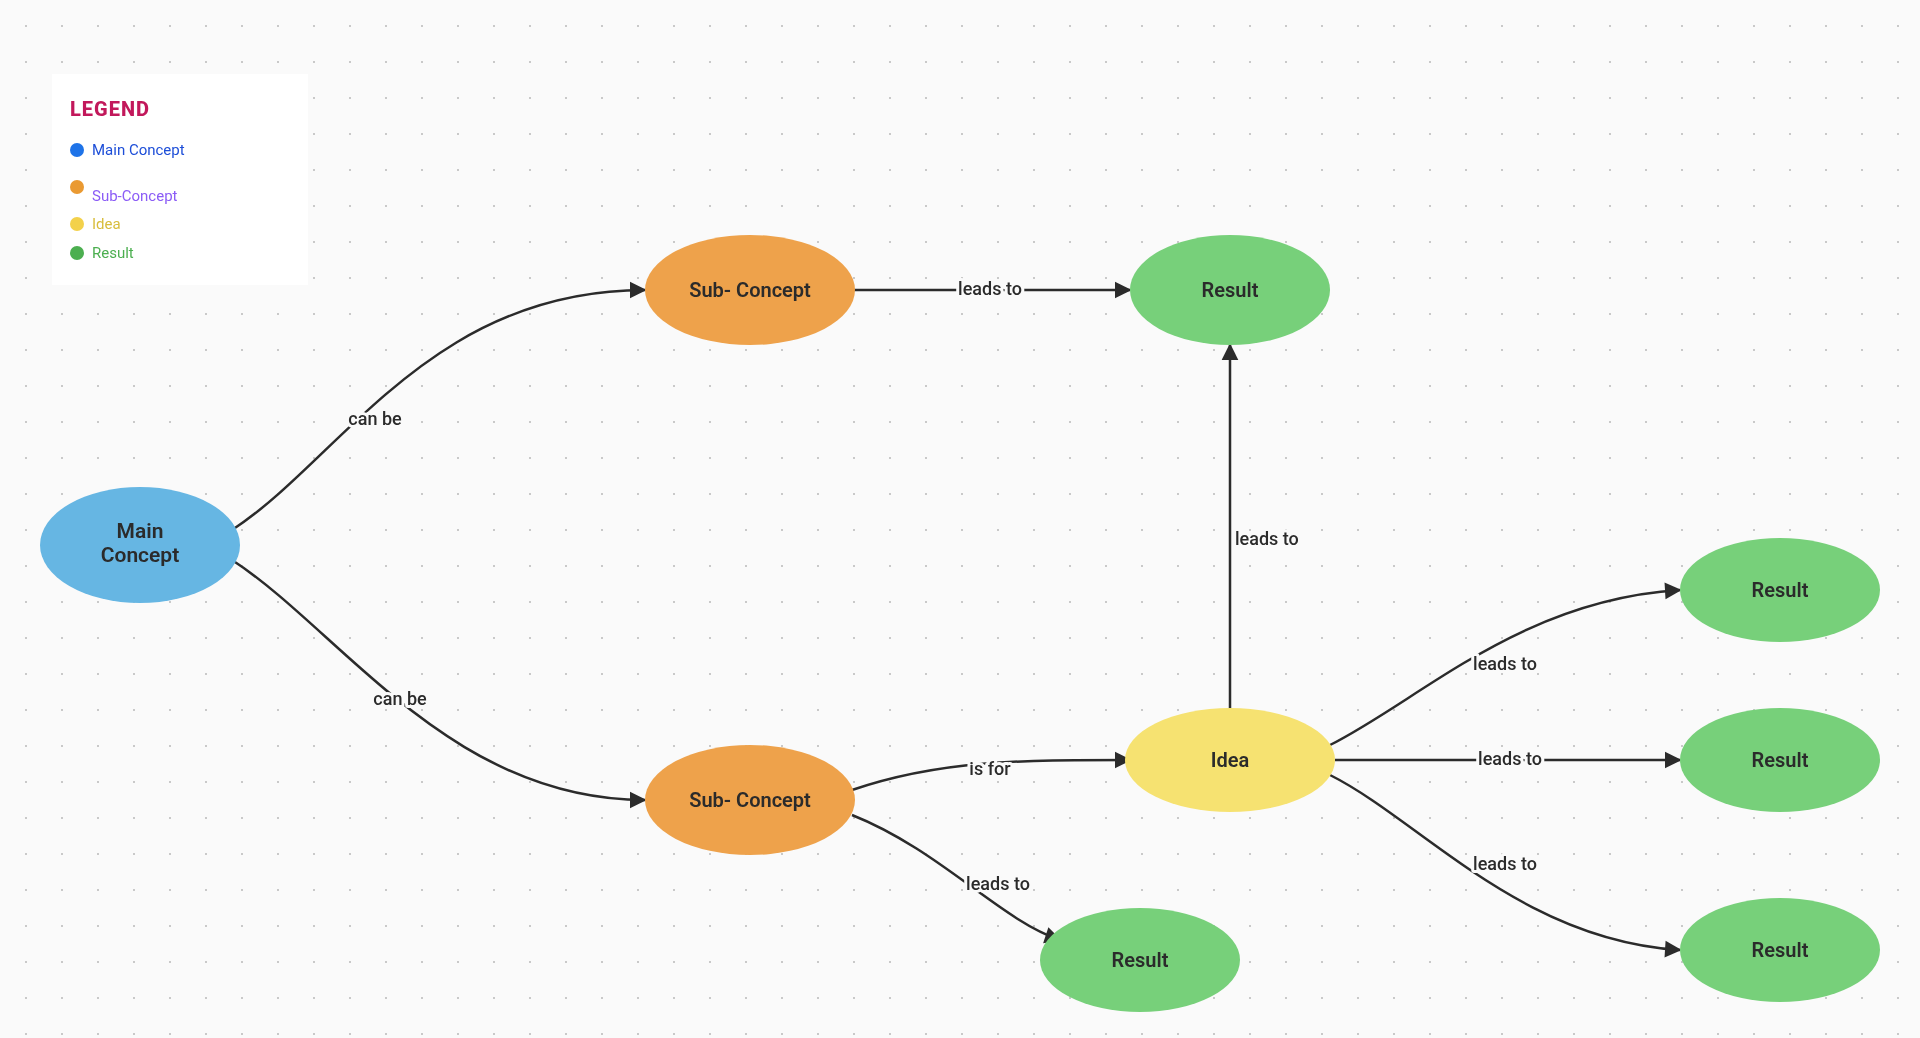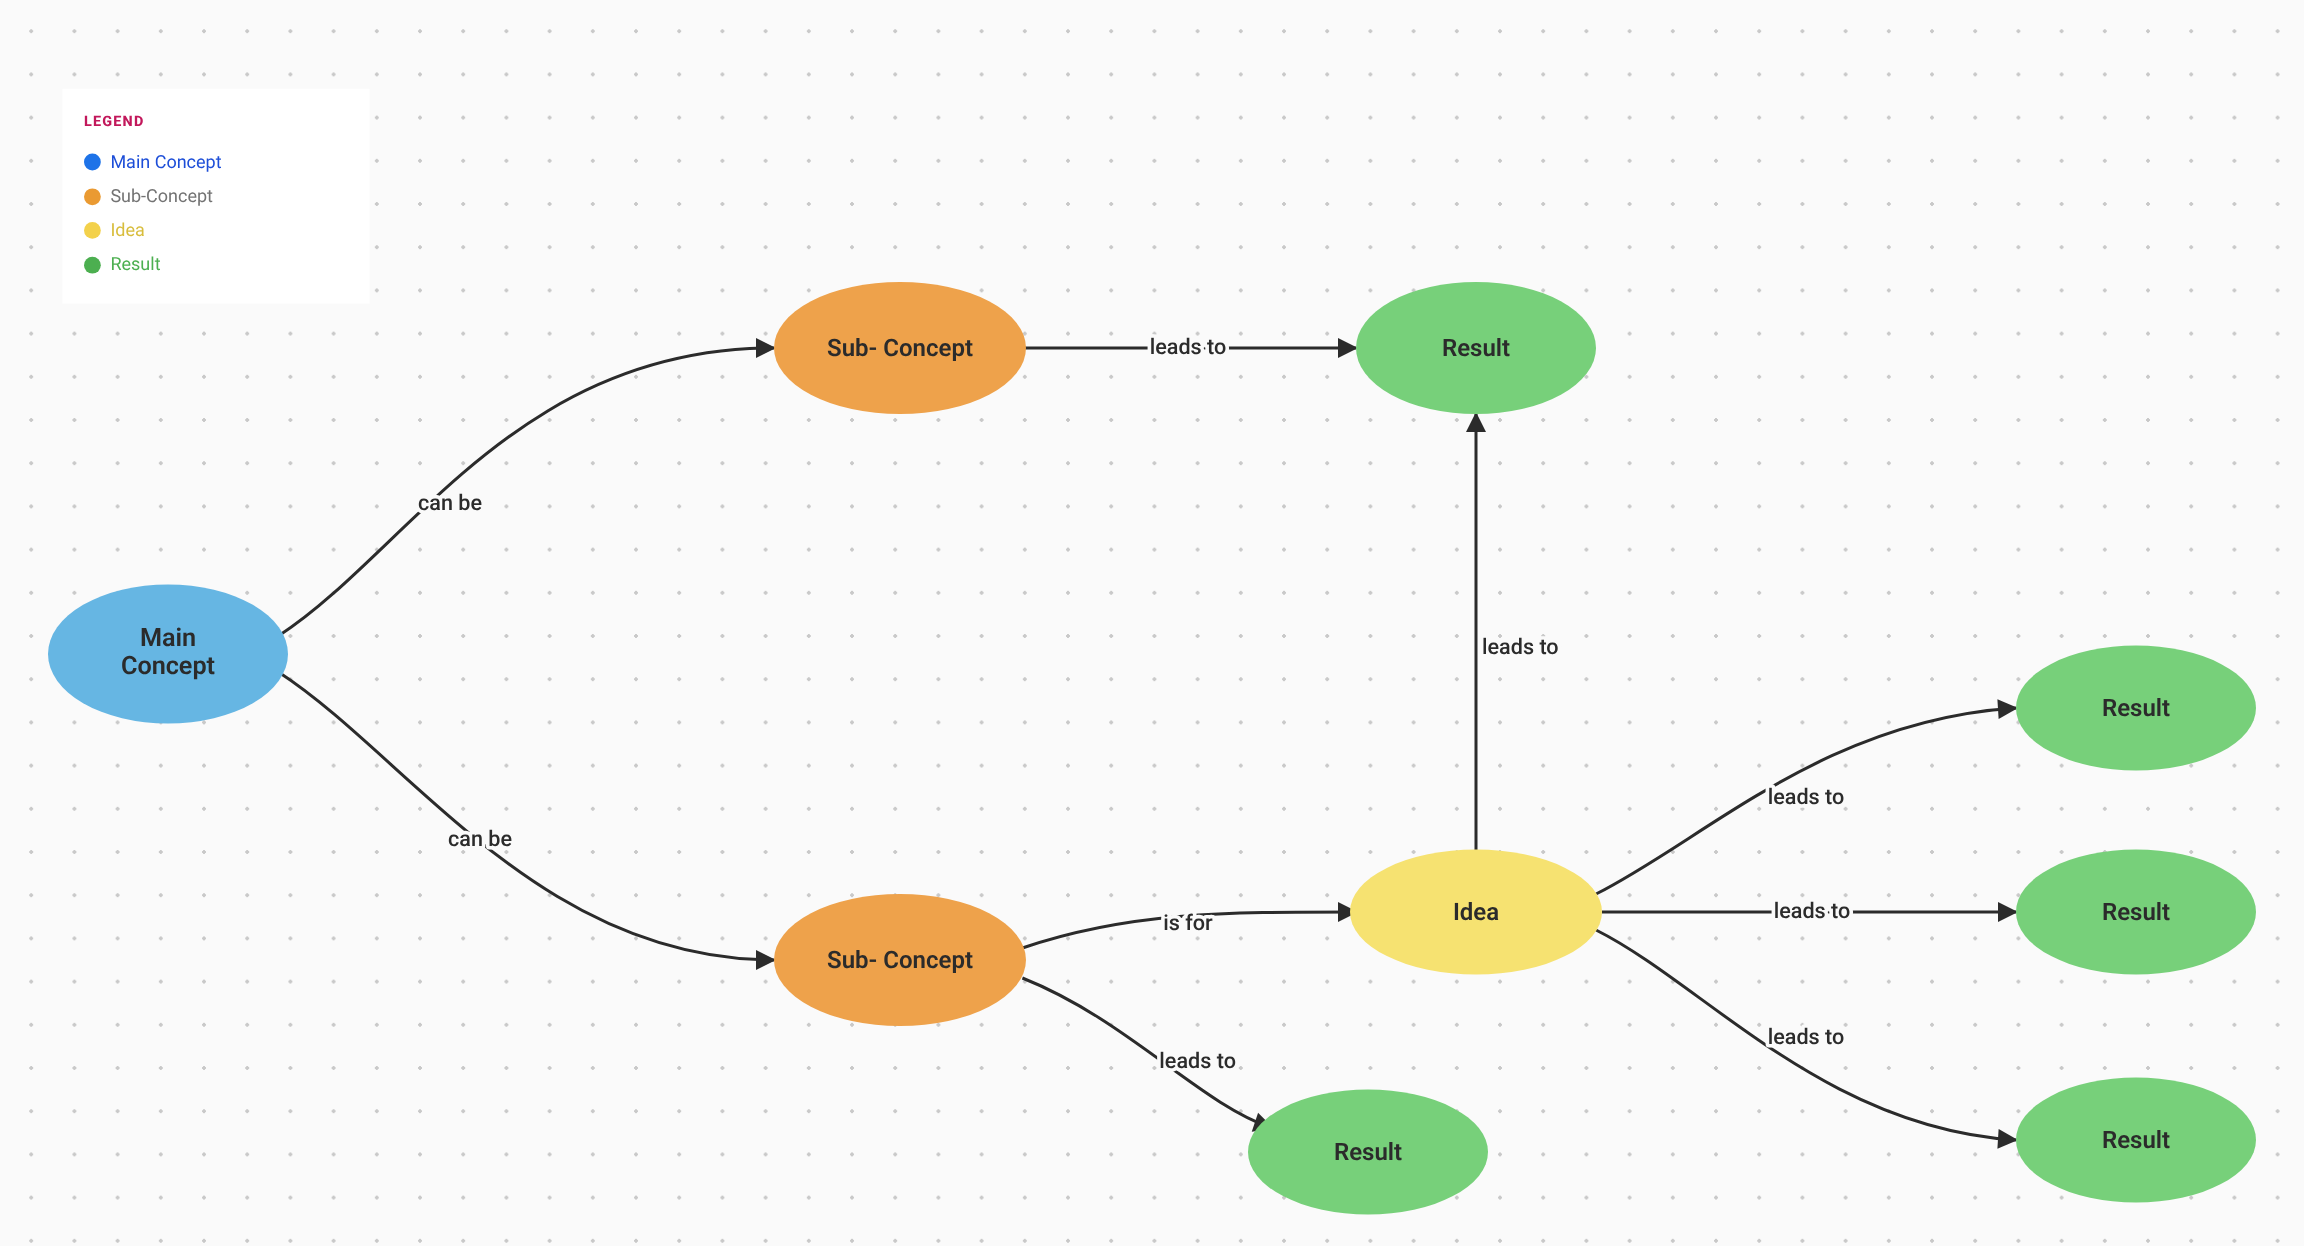--- a/index.html
+++ b/index.html
@@ -26,40 +26,40 @@
     width: 220px;
     background: #ffffff;
     padding: 16px 18px 18px 18px;
     font-size: 15px;
     line-height: 1.9;
   }
   .legend-title {
     font-weight: 800;
     letter-spacing: 1px;
     color: #c2185b;
-    font-size: 12px;
+    font-size: 20px;
     margin-bottom: 8px;
   }
   .legend-item {
     display: flex;
     align-items: center;
     gap: 8px;
   }
   .swatch {
     width: 14px;
     height: 14px;
     border-radius: 50%;
     flex: 0 0 14px;
   }
   .swatch.blue   { background: #1e73e8; }
   .swatch.orange { background: #ea9a32; }
   .swatch.yellow { background: #f3d14b; }
   .swatch.green  { background: #4caf50; }
   .legend-item .lbl.blue   { color: #1d4ed8; }
-  .legend-item .lbl.orange { color: #737373; }
+  .legend-item .lbl.orange { color: #8b5cf6; margin-top: 17px; }
   .legend-item .lbl.yellow { color: #d8bd3c; }
   .legend-item .lbl.green  { color: #4caf50; }
 
   svg.diagram {
     position: absolute;
     inset: 0;
     width: 1920px;
     height: 1038px;
   }
   .node text {

